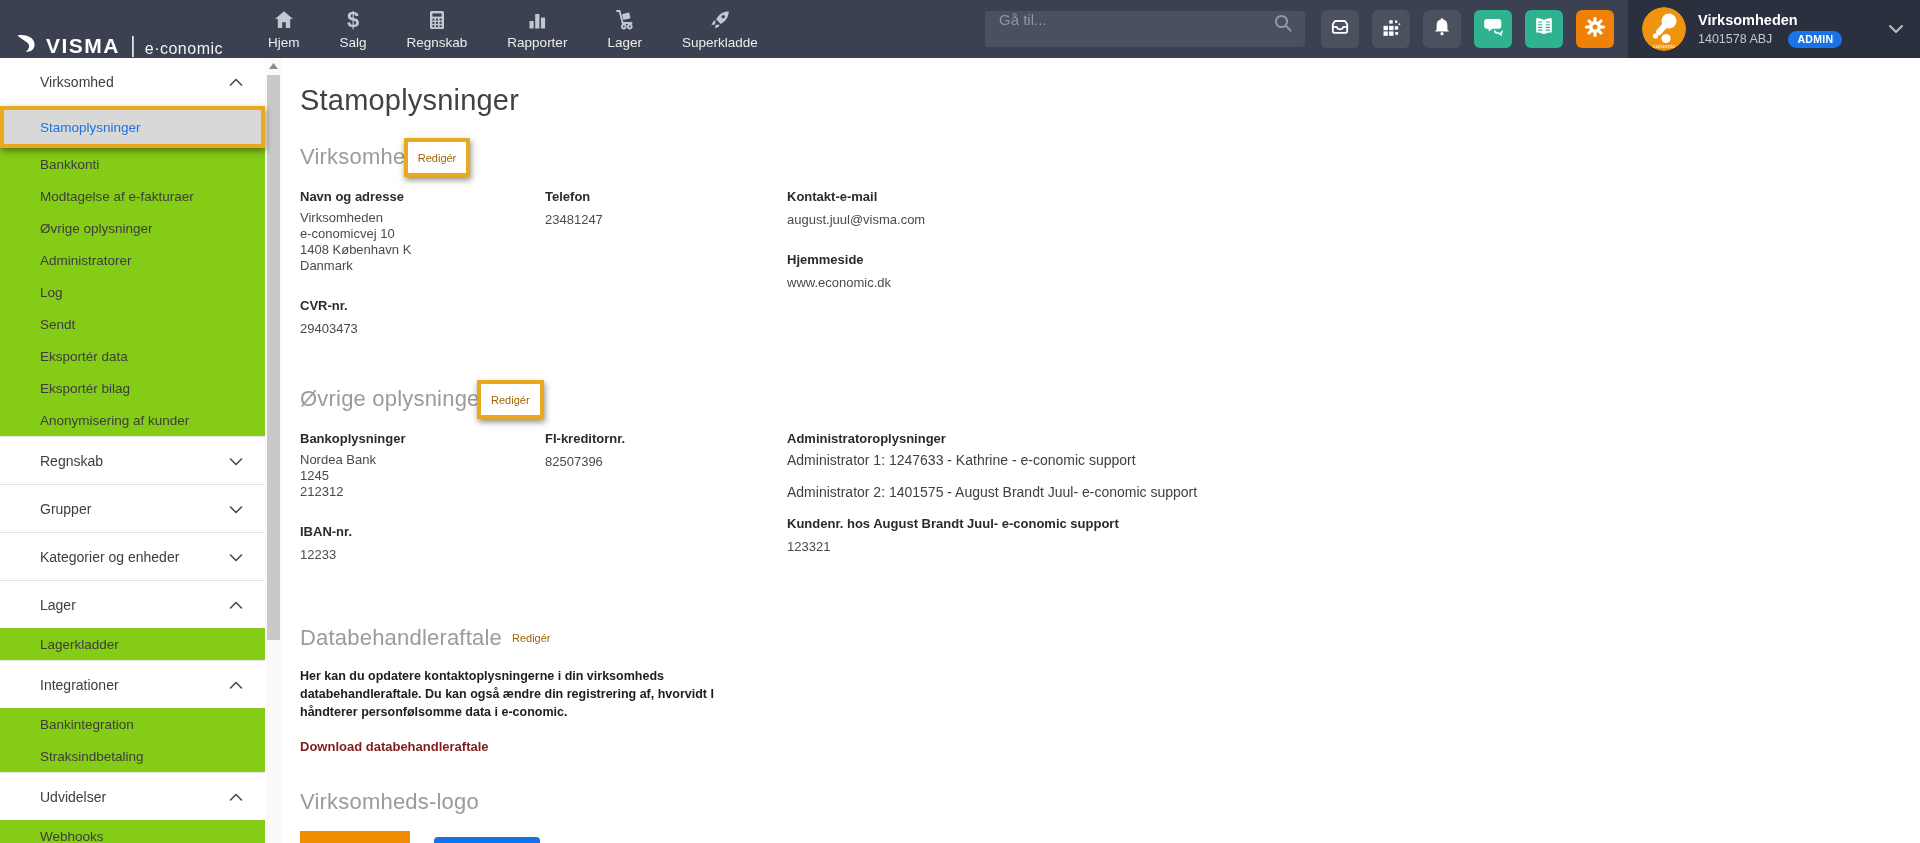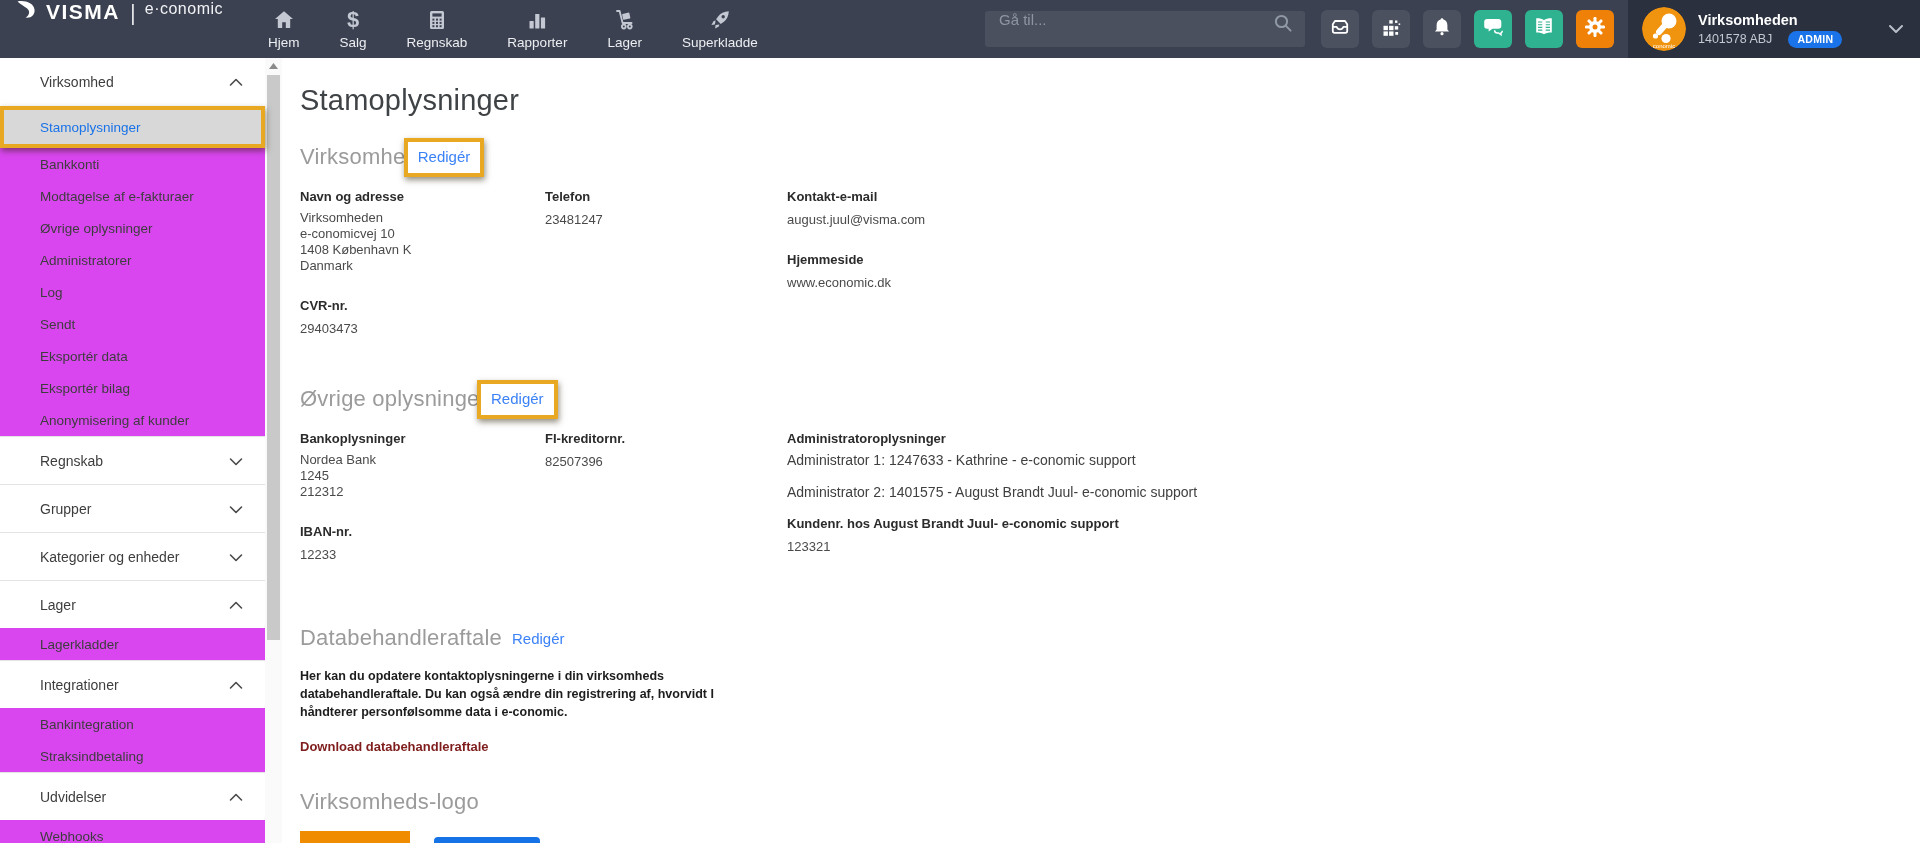--- a/index.html
+++ b/index.html
@@ -1,21 +1,21 @@
 <!DOCTYPE html>
 <html><head>
 <meta charset="utf-8">
 <style>
   * { margin:0; padding:0; box-sizing:border-box; }
   html,body { width:1920px; height:843px; overflow:hidden; background:#fff;
               font-family:"Liberation Sans", sans-serif; }
 
   
   .topbar { height:58px; background:#3b4150; display:flex; align-items:stretch; }
-  .brand { display:flex; align-items:flex-start; padding-left:16px; width:248px; }
+  .brand { display:flex; align-items:flex-end; padding-left:16px; width:248px; }
   .brand .swoosh { margin-right:8px; }
   .brand .visma { color:#fff; font-size:21px; font-weight:bold; letter-spacing:1.5px; }
   .brand .sep { color:#fff; font-size:22px; font-weight:300; margin:0 9px 0 10px; opacity:.85; }
   .brand .product { color:#f2f3f6; font-size:16px; font-weight:300; letter-spacing:.5px; }
 
   .topnav { display:flex; align-items:center; }
   .nav-item { display:flex; flex-direction:column; align-items:center; justify-content:center;
               padding:0 20px; height:100%; cursor:pointer; }
   .nav-item svg { display:block; }
   .nav-item .lbl { color:#eceef2; font-size:13.5px; margin-top:3px; }
@@ -45,37 +45,37 @@
   
   .layout { display:flex; height:785px; }
 
   
   .sidebar { width:265px; flex:none; background:#fff; }
   .side-header { height:48px; display:flex; align-items:center; justify-content:space-between;
                  padding:0 22px 0 40px; background:#fff; font-size:14px; color:#3d3d3d; cursor:pointer;
                  border-top:1px solid #e3e3e3; }
   .side-header.first { border-top:none; }
   .side-item { height:32px; display:flex; align-items:center; padding-left:40px;
-               background:#d946ef; font-size:13.5px; color:#3d3d3d; cursor:pointer; }
+               background:#84cc16; font-size:13.5px; color:#3d3d3d; cursor:pointer; }
   .side-item.selected { height:42px; background:#d8d8d8; color:#1a73e8;
                         border:4px solid #e9a822; box-shadow:1px 3px 6px rgba(40,30,0,.5);
                         position:relative; z-index:2; padding-left:36px; }
 
   
   .vscroll { width:17px; flex:none; background:#fafafa; position:relative; }
   .vscroll .arrow { height:16px; display:flex; align-items:center; justify-content:center; }
   .vscroll .thumb { position:absolute; left:2px; right:2px; top:17px; height:565px; background:#c9c9c9; }
 
   
   .main { flex:1; padding:26px 0 0 18px; background:#fff; }
   .page-title { font-size:29px; font-weight:400; color:#3f4346; letter-spacing:.2px; }
 
   .section-head { display:flex; align-items:center; margin-top:22px; height:36px; }
   .section-title { font-size:22px; font-weight:400; color:#9b9b9b; letter-spacing:.2px; }
-  .edit-link { color:#3b82f6; font-size:15px; cursor:pointer; text-decoration:none; }
+  .edit-link { color:#a16207; font-size:11px; cursor:pointer; text-decoration:none; }
   .edit-annot { display:inline-block; background:#fff; border:4px solid #e9a822; padding:6px 10px 7px;
                 margin-left:-14px; box-shadow:1px 3px 6px rgba(40,30,0,.5); position:relative; z-index:2; }
   .edit-plain { margin-left:10px; }
 
   .cols { display:flex; margin-top:14px; }
   .col1 { width:245px; flex:none; }
   .col2 { width:242px; flex:none; }
   .col3 { flex:1; }
   .fld { margin-bottom:18px; }
   .fld .lab { font-size:13px; font-weight:bold; color:#2b2b2b; margin-bottom:6px; }

